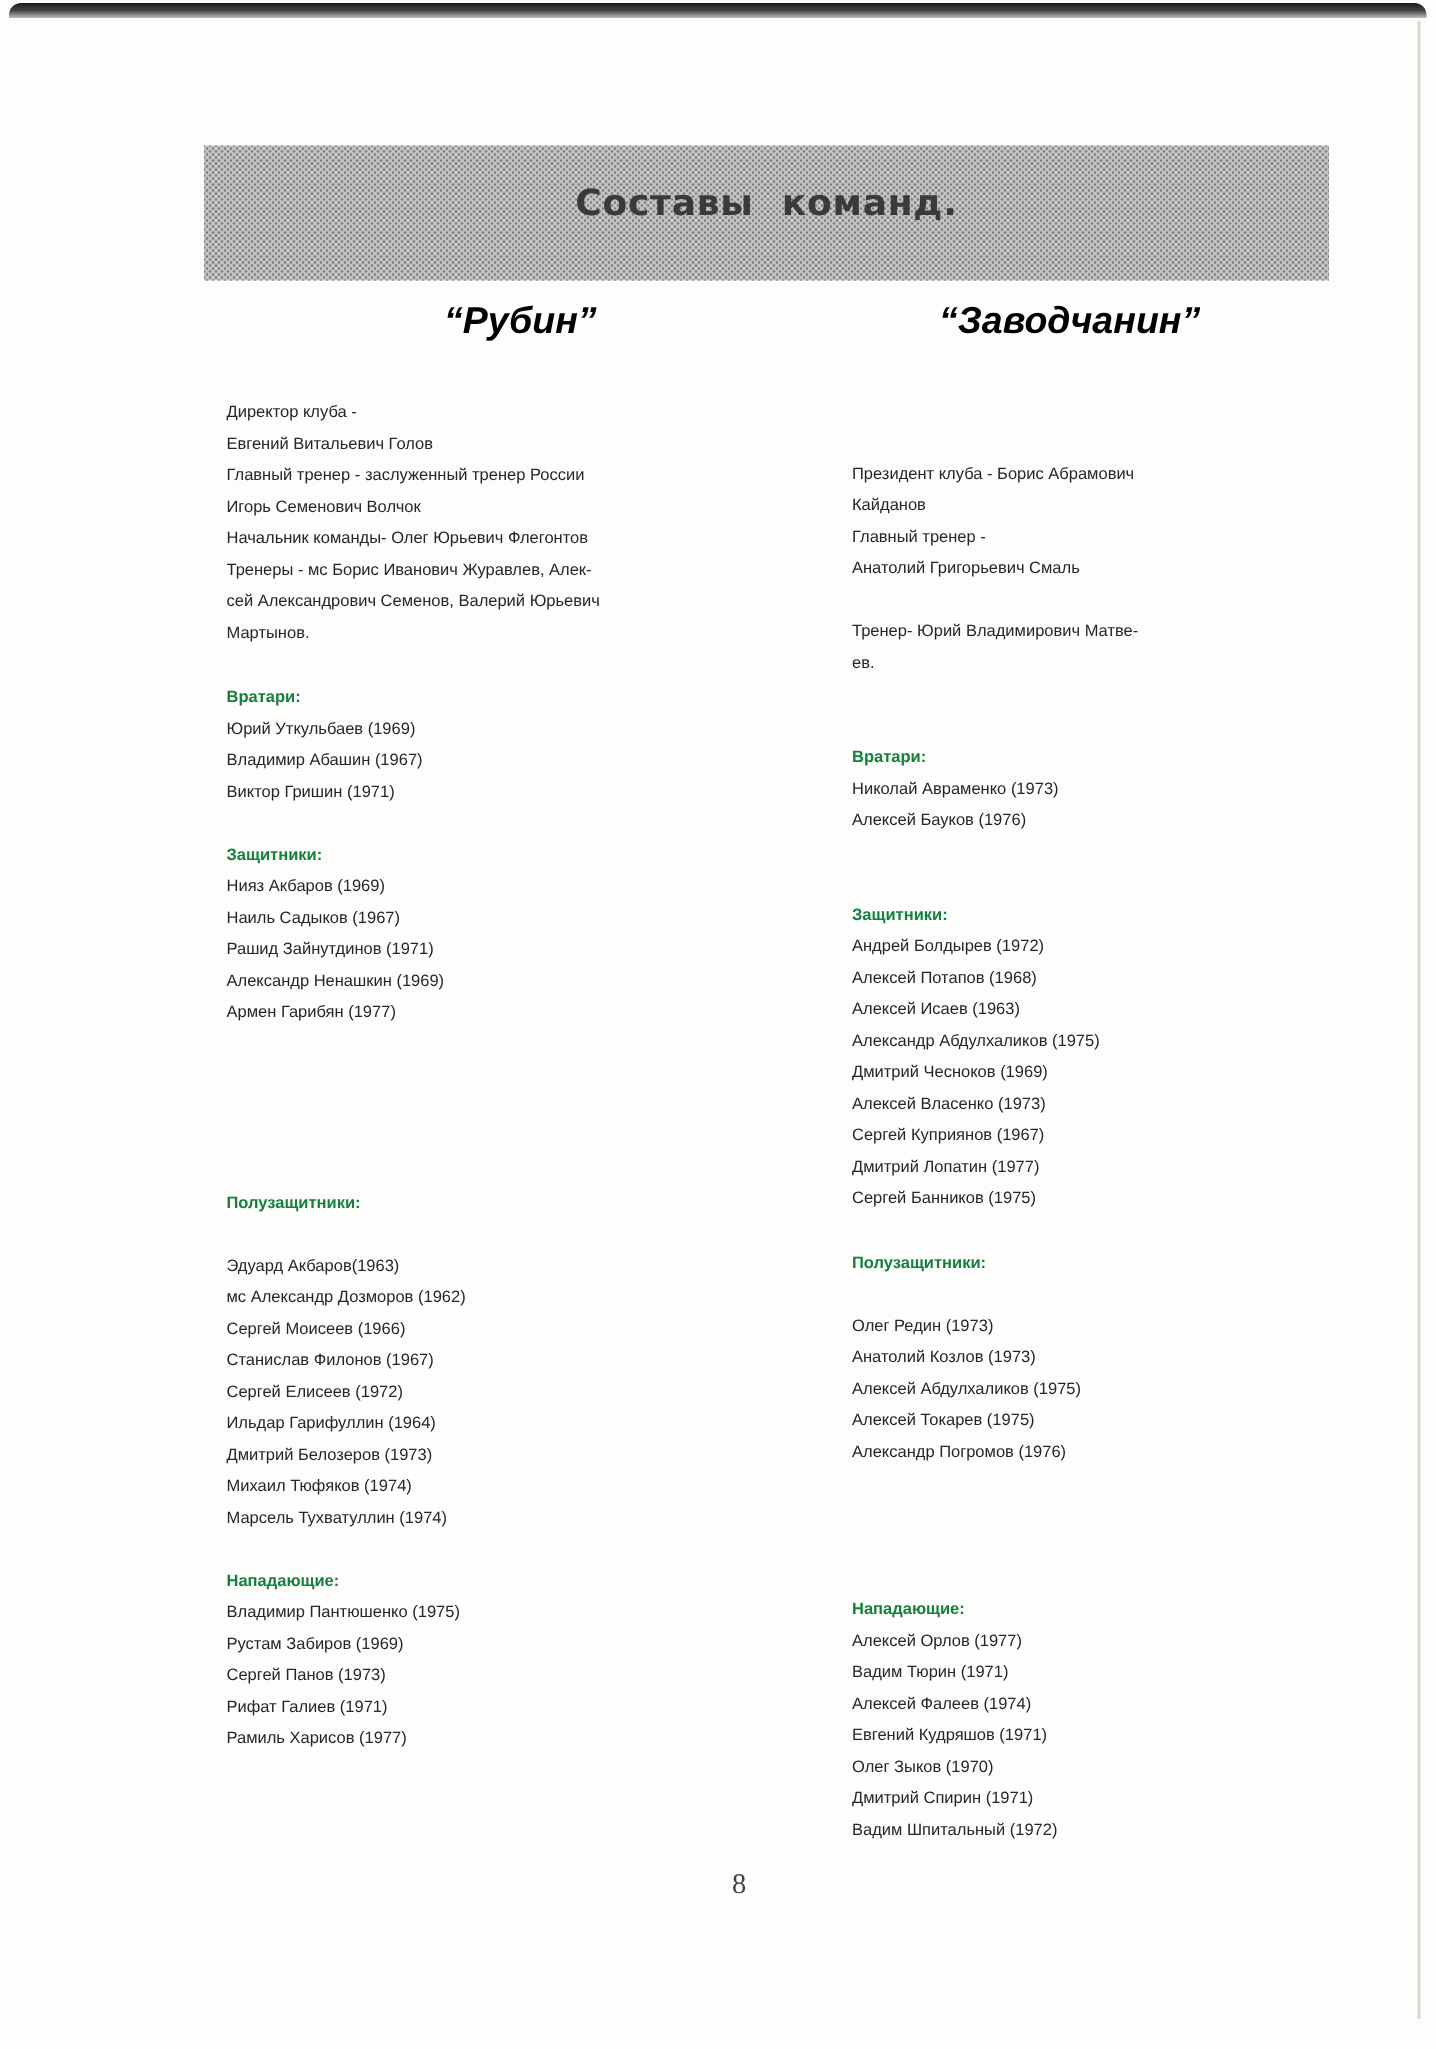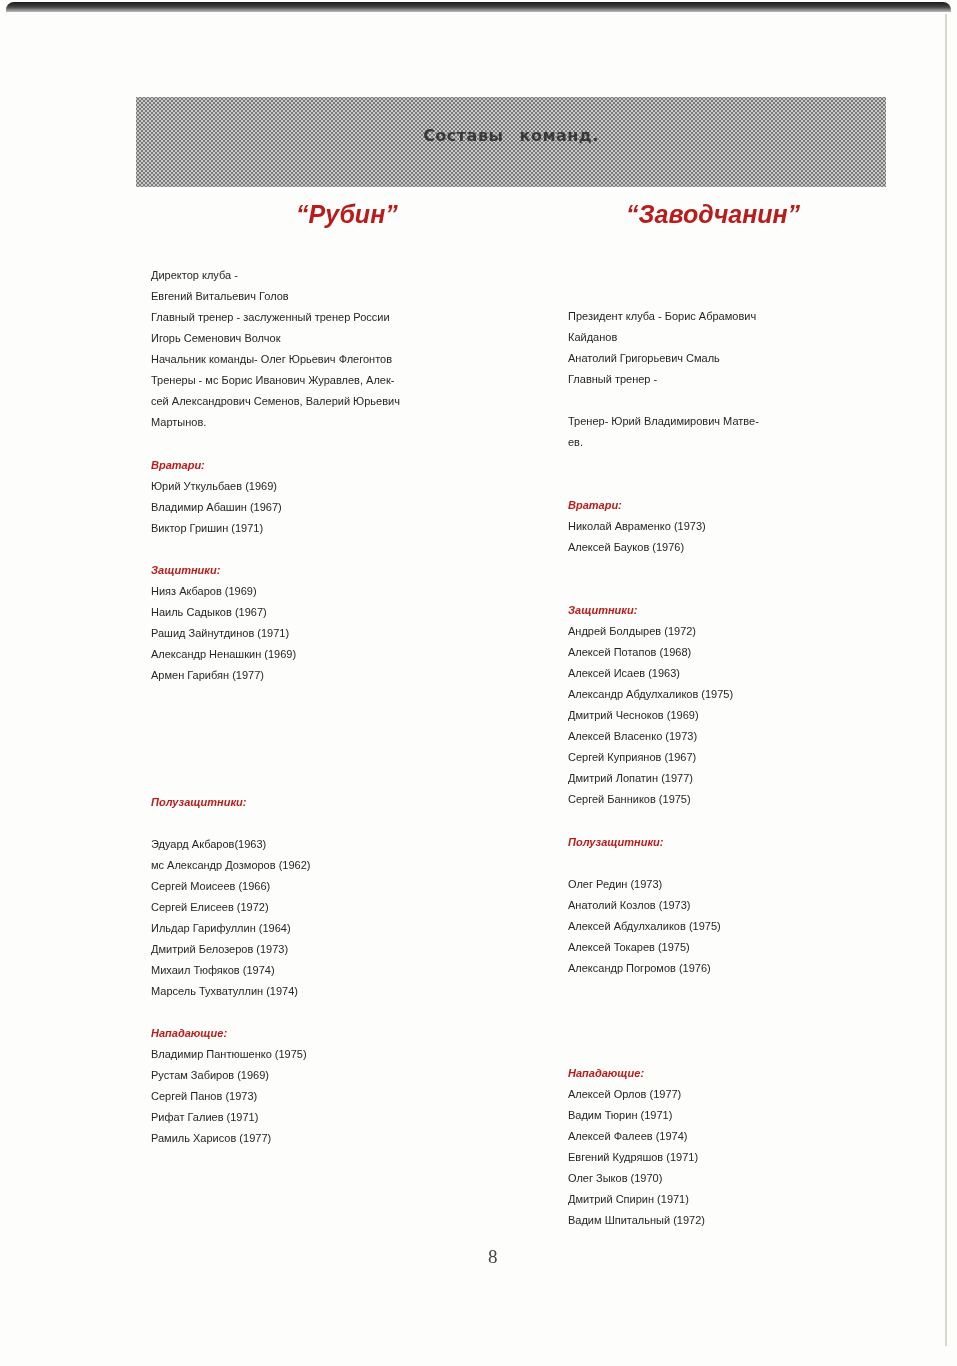--- a/index.html
+++ b/index.html
@@ -44,54 +44,53 @@
         radial-gradient(circle, #7a7a7a 0.9px, transparent 1.1px);
       background-size: 4px 4px;
       background-position: 0 0, 2px 2px;
       display: flex;
       align-items: center;
       justify-content: center;
     }
     .title-band .title {
       font-family: "DejaVu Sans", sans-serif;
       font-weight: bold;
-      font-size: 16px;
+      font-size: 24px;
       letter-spacing: 0.5px;
       color: #3a3a3a;
       margin-top: -14px;
       word-spacing: 10px;
     }
     .team-name {
       position: absolute;
       top: 200px;
       font-family: "Liberation Sans", sans-serif;
       font-style: italic;
       font-weight: bold;
       font-size: 25px;
-      color: #b91c1c;
+      color: #000000;
     }
     .team-left-name { left: 296px; }
     .team-right-name { left: 626px; }
 
     .col {
       position: absolute;
       font-size: 11px;
       line-height: 21px;
       color: #262626;
     }
     .col-left { left: 151px; top: 265px; width: 410px; }
     .col-right { left: 568px; top: 262px; width: 320px; margin-top: 44px; }
 
     .block { margin: 0; }
     .line { display: block; white-space: nowrap; }
     .section-head {
       display: block;
       font-weight: bold;
-      color: #b91c1c;
-      font-style: italic;
+      color: #15803d;
     }
     .page-number {
       position: absolute;
       left: 488px;
       top: 1246px;
       font-family: "Liberation Serif", serif;
       font-size: 19px;
       color: #444;
     }
   </style>
@@ -134,20 +133,21 @@
     <span class="line">Рашид Зайнутдинов (1971)</span>
     <span class="line">Александр Ненашкин (1969)</span>
     <span class="line">Армен Гарибян (1977)</span>
   </div>
 
   <div class="block" style="margin-top:106px;">
     <span class="section-head" style="margin-bottom:21px;">Полузащитники:</span>
     <span class="line">Эдуард Акбаров(1963)</span>
     <span class="line">мс Александр Дозморов (1962)</span>
     <span class="line">Сергей Моисеев (1966)</span>
+    <span class="line">Станислав Филонов (1967)</span>
     <span class="line">Сергей Елисеев (1972)</span>
     <span class="line">Ильдар Гарифуллин (1964)</span>
     <span class="line">Дмитрий Белозеров (1973)</span>
     <span class="line">Михаил Тюфяков (1974)</span>
     <span class="line">Марсель Тухватуллин (1974)</span>
   </div>
 
   <div class="block" style="margin-top:21px;">
     <span class="section-head">Нападающие:</span>
     <span class="line">Владимир Пантюшенко (1975)</span>
@@ -155,22 +155,22 @@
     <span class="line">Сергей Панов (1973)</span>
     <span class="line">Рифат Галиев (1971)</span>
     <span class="line">Рамиль Харисов (1977)</span>
   </div>
 </div>
 
 <div class="col col-right">
   <div class="block">
     <span class="line">Президент клуба - Борис Абрамович</span>
     <span class="line">Кайданов</span>
+    <span class="line">Главный тренер -</span>
     <span class="line">Анатолий Григорьевич Смаль</span>
-    <span class="line">Главный тренер -</span>
     <span class="line" style="height:21px;"></span>
     <span class="line">Тренер- Юрий Владимирович Матве-</span>
     <span class="line">ев.</span>
   </div>
 
   <div class="block" style="margin-top:42px;">
     <span class="section-head">Вратари:</span>
     <span class="line">Николай Авраменко (1973)</span>
     <span class="line">Алексей Бауков (1976)</span>
   </div>

